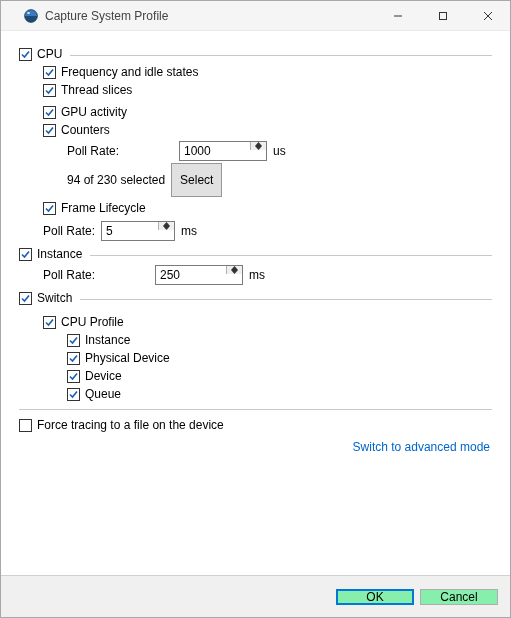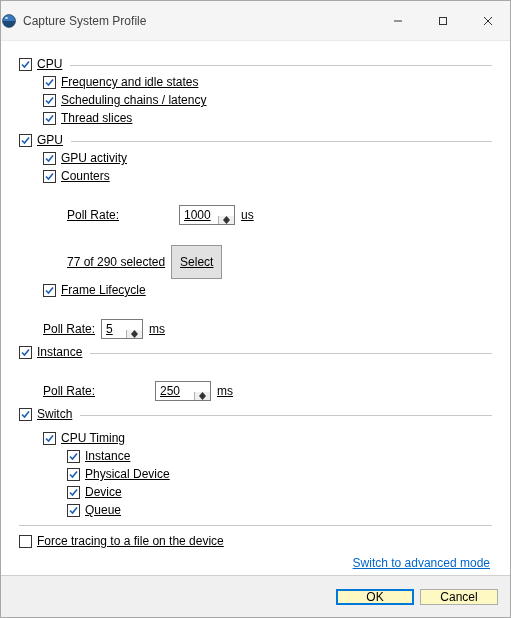--- a/index.html
+++ b/index.html
@@ -10,25 +10,25 @@
     background: #fff;
     color: #000;
     width: 511px;
     height: 618px;
     border: 1px solid #a8a8a8;
     display: flex;
     flex-direction: column;
   }
   
   .titlebar {
-    height: 40px;
+    height: 30px;
     background: #f5f5f5;
     display: flex;
     align-items: center;
-    padding-left: 0;
+    padding-left: 22px;
     border-bottom: 1px solid #eaeaea;
     color: #444;
   }
   .titlebar .app-icon {
     width: 16px; height: 16px; margin-right: 6px;
     display:inline-flex; align-items:center; justify-content:center;
   }
   .titlebar .title { font-size: 12px; }
   .titlebar .spacer { flex:1; }
   .winbtn {
@@ -44,21 +44,20 @@
     overflow:hidden;
   }
   .section {
     margin-bottom: 4px;
   }
   .row {
     display:flex;
     align-items:center;
     line-height: 18px;
     min-height: 18px;
-    text-decoration: underline;
   }
   .ind1 { padding-left: 24px; }
   .ind2 { padding-left: 48px; }
   .chk {
     width: 13px; height: 13px;
     border: 1px solid #333;
     background:#fff;
     margin-right: 5px;
     display:inline-flex;
     align-items:center;
@@ -74,24 +73,25 @@
     height: 1px;
     align-self: center;
     margin-top: 3px;
   }
   .hr-full {
     border:0; border-bottom:1px solid #c8c8c8;
     margin: 6px 0 6px 0;
   }
   .num-input {
     display:inline-flex;
-    align-items:flex-end;
+    align-items:flex-start;
     border:1px solid #7a7a7a;
     height:20px;
     background:#fff;
+    gap:32px;
   }
   .num-input input {
     border:0; outline:0;
     font: inherit;
     width: 38px;
     padding: 0 4px;
   }
   .num-input.small input { width: 24px; }
   .spin {
     width:16px;
@@ -109,50 +109,49 @@
     border:1px solid #979797;
     background:#e1e1e1;
     font: inherit;
     height:22px;
     padding: 16px 8px;
     display:inline-flex; align-items:center; justify-content:center;
     min-width: 44px;
   }
   .link {
     color:#0066cc;
-    text-decoration: underline;
   }
   .bottom-link {
     text-align: right;
     margin-top: 6px;
     padding-right: 2px;
   }
   
   .btnbar {
     border-top: 1px solid #d0d0d0;
     background:#f0f0f0;
     height: 42px;
     display:flex;
     align-items:center;
     justify-content:flex-end;
     padding-right: 12px;
     gap: 6px;
   }
   .btnbar .dlgbtn {
     width: 78px; height: 16px;
     border:1px solid #adadad;
-    background:#fef9c3;
+    background:#86efac;
     font: inherit;
     display:flex; align-items:center; justify-content:center;
   }
   .btnbar .dlgbtn.primary {
     border:1px solid #0078d7;
     box-shadow: inset 0 0 0 1px #0078d7;
   }
-  .poll-row { margin-top:20px; margin-bottom:2px; }
+  .poll-row { margin-top:2px; margin-bottom:2px; }
 </style>
 </head>
 <body>
 
 <div class="titlebar">
   <span class="app-icon">
     <svg viewBox="0 0 16 16">
         <circle cx="8" cy="8" r="6.5" fill="#1e4a78" stroke="#0b2540" stroke-width="0.5"></circle>
         <path d="M2 8 A6 6 0 0 1 14 8" fill="#3b7abf"></path>
         <ellipse cx="5.5" cy="5" rx="1.5" ry="1" fill="#cfe3f7"></ellipse>
@@ -197,42 +196,25 @@
           </svg>
         </span>
       <span class="lbl">Frequency and idle states</span>
     </div>
     <div class="row ind1">
       <span class="chk">
           <svg viewBox="0 0 11 11">
             <polyline points="2,5.5 4.5,8 9,2.5" fill="none" stroke="#1a5fb4" stroke-width="1.6"></polyline>
           </svg>
         </span>
-      <span class="lbl">Scheduling chains / latency</span>
-    </div>
-    <div class="row ind1">
-      <span class="chk">
-          <svg viewBox="0 0 11 11">
-            <polyline points="2,5.5 4.5,8 9,2.5" fill="none" stroke="#1a5fb4" stroke-width="1.6"></polyline>
-          </svg>
-        </span>
       <span class="lbl">Thread slices</span>
     </div>
   </div>
 
   <div class="section">
-    <div class="row">
-      <span class="chk">
-          <svg viewBox="0 0 11 11">
-            <polyline points="2,5.5 4.5,8 9,2.5" fill="none" stroke="#1a5fb4" stroke-width="1.6"></polyline>
-          </svg>
-        </span>
-      <span class="lbl">GPU</span>
-      <span class="sep"></span>
-    </div>
     <div class="row ind1">
       <span class="chk">
           <svg viewBox="0 0 11 11">
             <polyline points="2,5.5 4.5,8 9,2.5" fill="none" stroke="#1a5fb4" stroke-width="1.6"></polyline>
           </svg>
         </span>
       <span class="lbl">GPU activity</span>
     </div>
     <div class="row ind1">
       <span class="chk">
@@ -256,21 +238,21 @@
           <div>
               <svg viewBox="0 0 7 4">
                 <polygon points="0,0 7,0 3.5,4" fill="#333"></polygon>
               </svg>
             </div>
         </span>
       </span>
       <span class="unit">us</span>
     </div>
     <div class="row ind2 poll-row">
-      <span>77 of 290 selected</span>
+      <span>94 of 230 selected</span>
       <span style="width:6px"></span>
       <span class="btn">Select</span>
     </div>
     <div class="row ind1">
       <span class="chk">
           <svg viewBox="0 0 11 11">
             <polyline points="2,5.5 4.5,8 9,2.5" fill="none" stroke="#1a5fb4" stroke-width="1.6"></polyline>
           </svg>
         </span>
       <span class="lbl">Frame Lifecycle</span>
@@ -342,21 +324,21 @@
       <span class="lbl">Switch</span>
       <span class="sep"></span>
     </div>
     <div style="height:6px"></div>
     <div class="row ind1">
       <span class="chk">
           <svg viewBox="0 0 11 11">
             <polyline points="2,5.5 4.5,8 9,2.5" fill="none" stroke="#1a5fb4" stroke-width="1.6"></polyline>
           </svg>
         </span>
-      <span class="lbl">CPU Timing</span>
+      <span class="lbl">CPU Profile</span>
     </div>
     <div class="row ind2">
       <span class="chk">
           <svg viewBox="0 0 11 11">
             <polyline points="2,5.5 4.5,8 9,2.5" fill="none" stroke="#1a5fb4" stroke-width="1.6"></polyline>
           </svg>
         </span>
       <span class="lbl">Instance</span>
     </div>
     <div class="row ind2">

